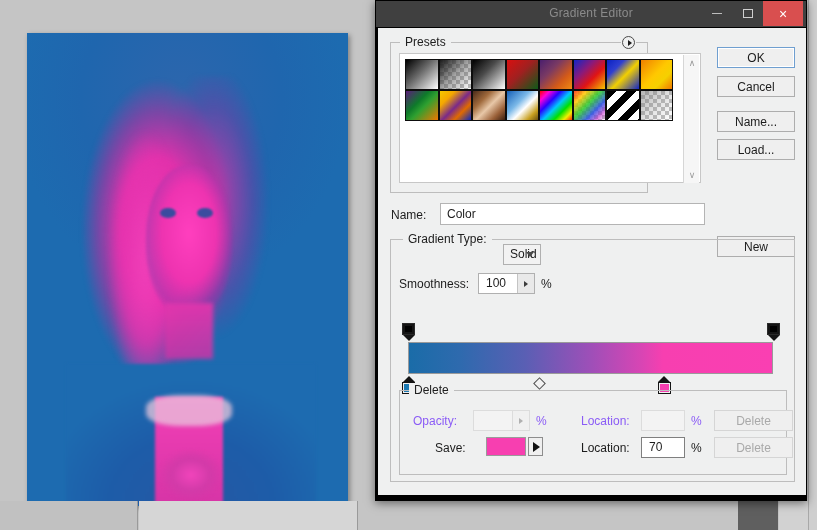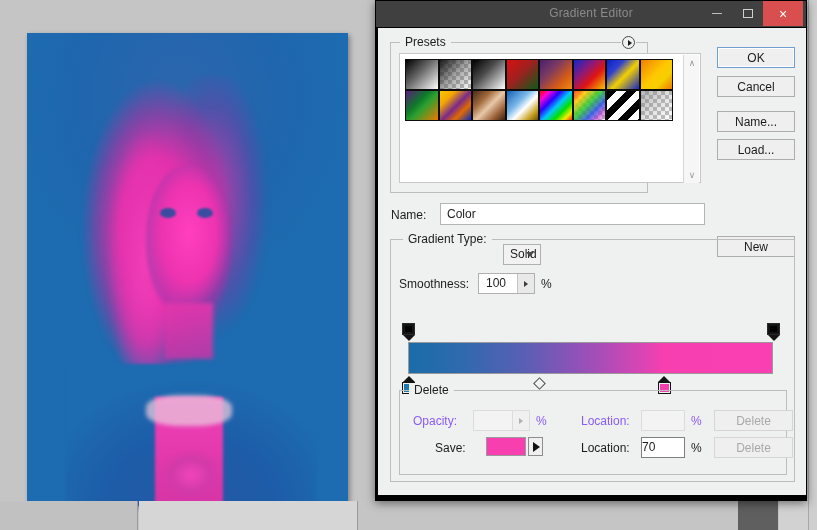--- a/index.html
+++ b/index.html
@@ -269,21 +269,21 @@
     border: 1px solid #4d4d4d; background: #f2f2f2;
   }
 
   
   #grp-stops { left: 8px; top: 150px; width: 388px; height: 85px; }
   .fld-label { position: absolute; font-size: 12px; }
   .fld-label.off { color: #8b5cf6; }
   .fld-label.on { color: #1c1c1c; }
   .num-field {
     position: absolute; height: 21px; background: #fff;
-    border: 1px solid #c9c9c9; font-size: 12px; line-height: 19px;
+    border: 1px solid #c9c9c9; font-size: 12px; padding-left: 7px; line-height: 19px;
   }
   .num-field.off { background: #f3f3f3; border-color: #dcdcdc; color: #b5b5b5; }
   .num-field.on { border-color: #7f7f7f; color: #1c1c1c; }
   .spin-box {
     position: absolute; right: 0; top: 0; width: 17px; height: 19px;
     background: #f0f0f0; border-left: 1px solid #dcdcdc;
     display: flex; align-items: center; justify-content: center;
   }
   .spin-box .tri {
     width: 0; height: 0; border-left: 4px solid #b0b0b0;

